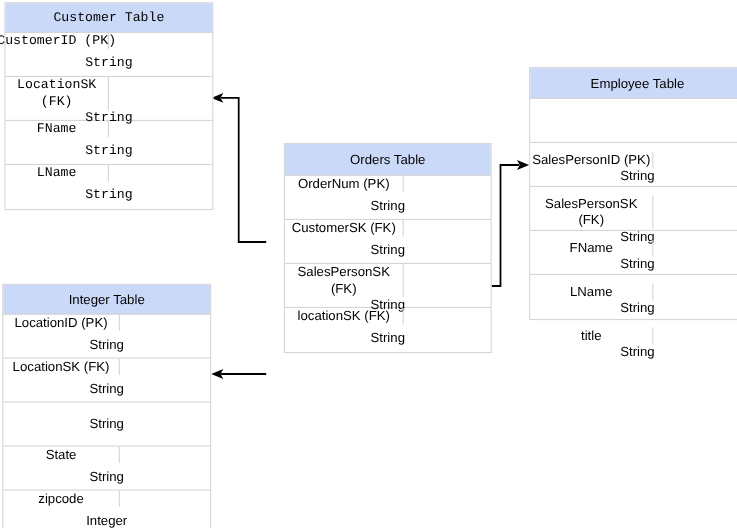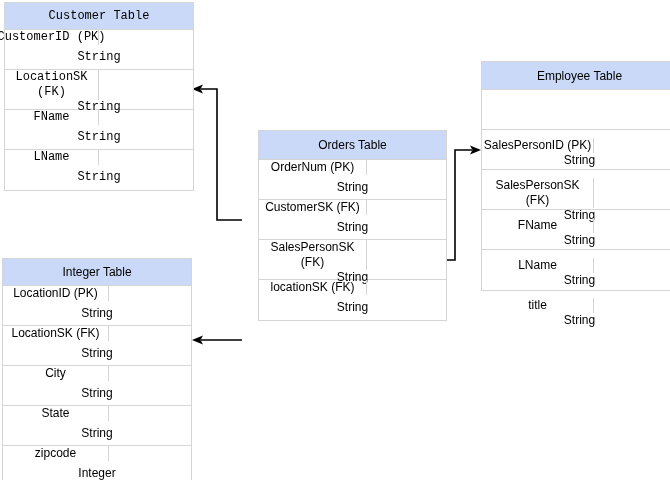--- a/index.html
+++ b/index.html
@@ -132,21 +132,20 @@
     <div class="thead">Integer Table</div>
     <div class="trow">
       <div class="cell name">LocationID (PK)</div>
       <div class="cell type">String</div>
     </div>
     <div class="trow">
       <div class="cell name">LocationSK (FK)</div>
       <div class="cell type">String</div>
     </div>
     <div class="trow">
-      <div class="cell name">City</div>
       <div class="cell type">String</div>
     </div>
     <div class="trow">
       <div class="cell name">State</div>
       <div class="cell type">String</div>
     </div>
     <div class="trow">
       <div class="cell name">zipcode</div>
       <div class="cell type">Integer</div>
     </div>

